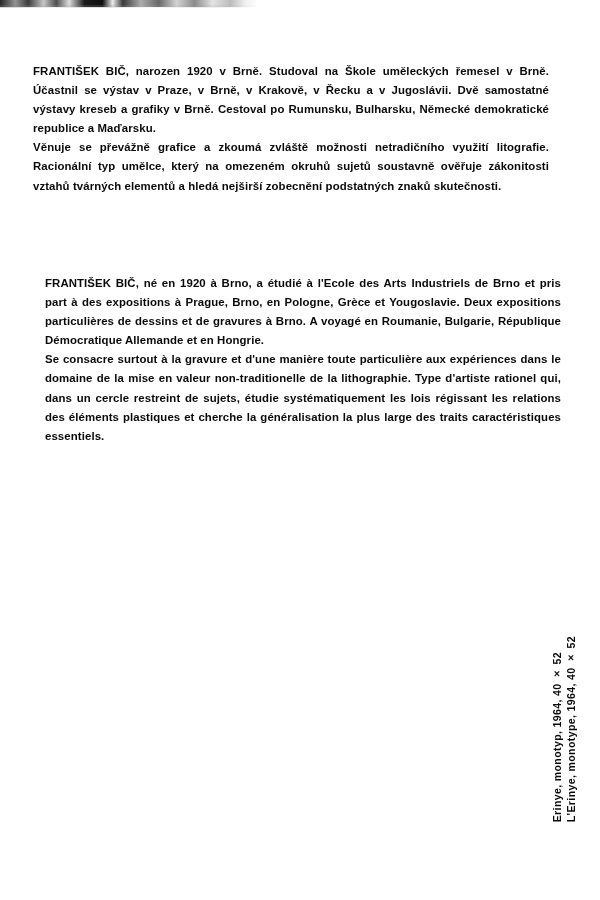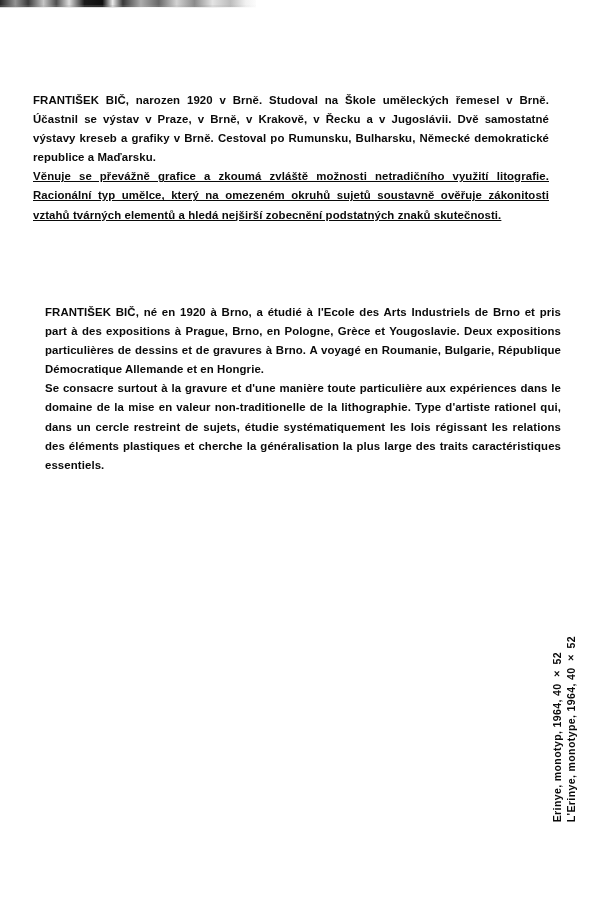--- a/index.html
+++ b/index.html
@@ -64,21 +64,20 @@
   .page {
     position: absolute;
     inset: 0;
   }
 
   .text-column {
     position: absolute;
     left: 33px;
     top: 62px;
     width: 516px;
-    margin-top: 29px;
   }
 
   .para {
     font-size: 11.4px;
     font-weight: bold;
     line-height: 19.1px;
     text-align: justify;
     text-justify: inter-word;
     letter-spacing: 0.1px;
     margin: 0;
@@ -86,21 +85,20 @@
 
   .para.fr {
     position: absolute;
     top: 212px;
     left: 12px;
     width: 516px;
   }
 
   .para.cz-2 {
     margin-top: 0;
-    text-decoration: underline;
   }
 
   .caption-block {
     position: absolute;
     right: 21px;
     bottom: 78px;
     height: 260px;
     display: flex;
     flex-direction: row;
     align-items: flex-end;

